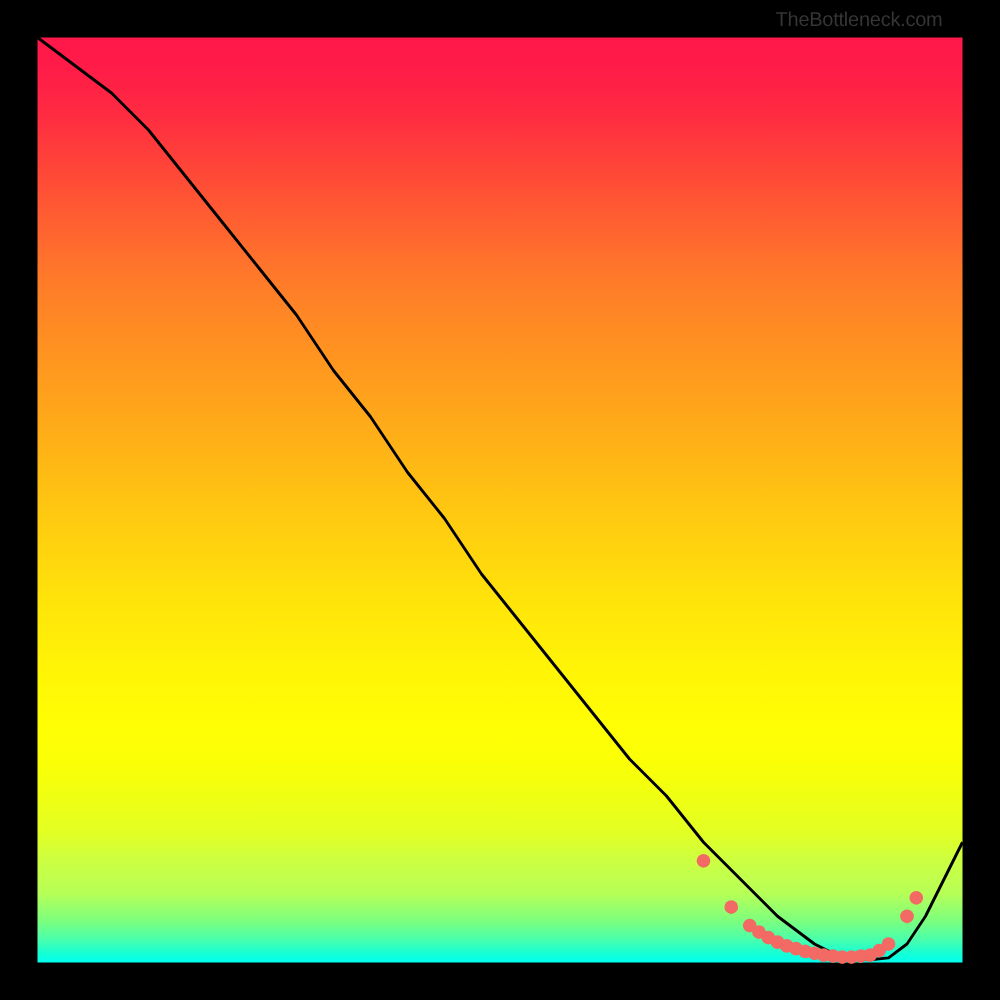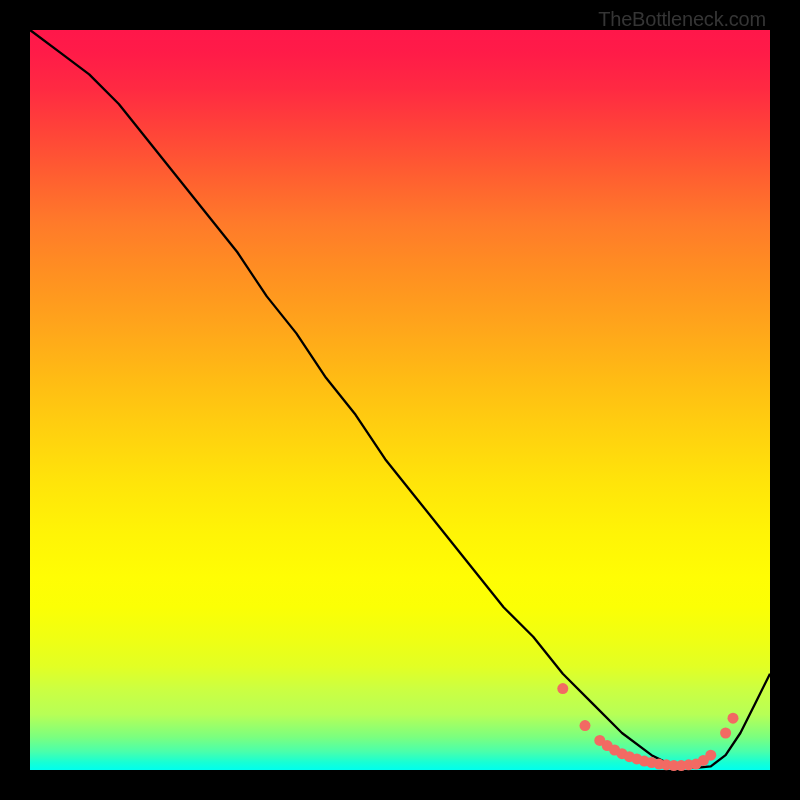--- a/index.html
+++ b/index.html
@@ -21,21 +21,21 @@
   #fbff05 78%,
   #f0ff12 82%,
   #e2ff24 86%,
   #ccff41 89%,
   #b7ff56 92.5%,
   #7cff7e 95.5%,
   #4affab 97.5%,
   #16ffd5 99%,
   #00ffee 100%
 )}
-.attr{position:absolute;top:8px;right:34px;color:#353535;font-size:20px;font-weight:500;letter-spacing:-0.2px;font-family:Arial,Helvetica,sans-serif}
+.attr{position:absolute;top:8px;right:46px;color:#353535;font-size:16px;font-weight:500;letter-spacing:-0.2px;font-family:Arial,Helvetica,sans-serif}
 svg{position:absolute;left:0;top:0}
 </style>
 </head>
 <body>
 
 <div class="wrap">
   <div class="attr">TheBottleneck.com</div>
   <div class="plot"></div>
   <svg id="svg" width="800" height="800">
       <path d="M30.0 30.0 L59.6 52.2 L89.2 74.4 L118.8 104.0 L148.4 141.0 L178.0 178.0 L207.6 215.0 L237.2 252.0 L266.8 296.4 L296.4 333.4 L326.0 377.8 L355.6 414.8 L385.2 459.2 L414.8 496.2 L444.4 533.2 L474.0 570.2 L503.6 607.2 L533.2 636.8 L562.8 673.8 L592.4 703.4 L622.0 733.0 L651.6 755.2 L666.4 762.6 L681.2 766.3 L696.0 767.8 L710.8 766.3 L725.6 755.2 L740.4 733.0 L755.2 703.4 L770.0 673.8 " stroke="#000" fill="none" stroke-width="2.3" stroke-linejoin="round"></path>

